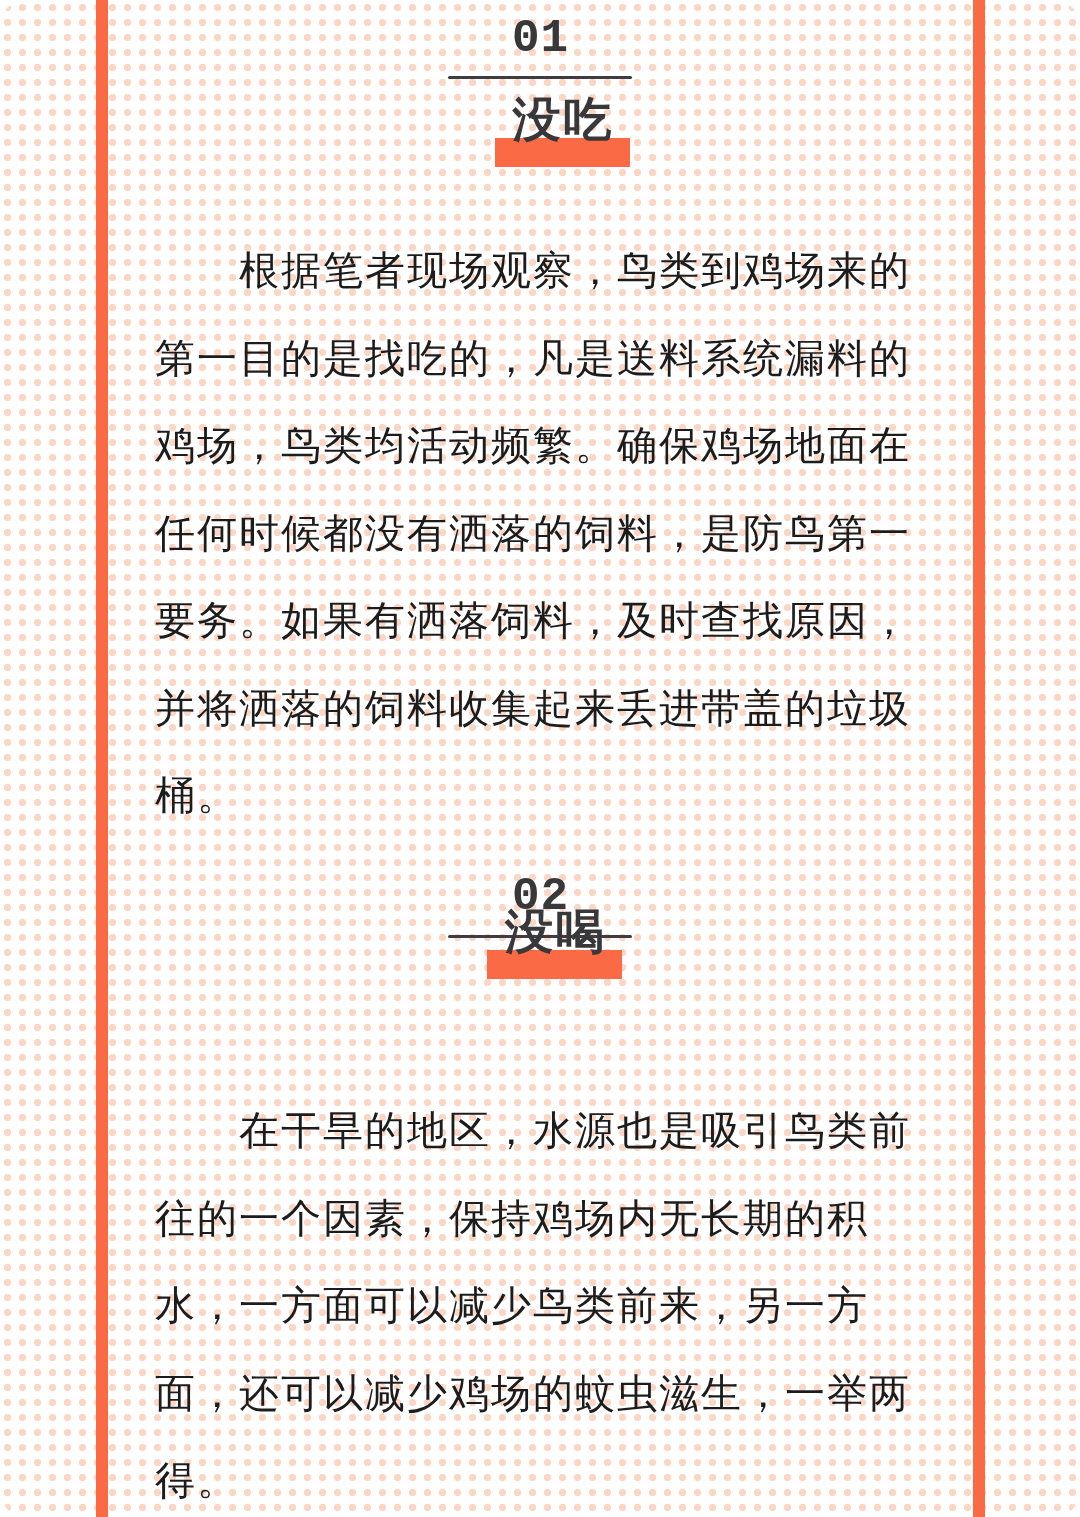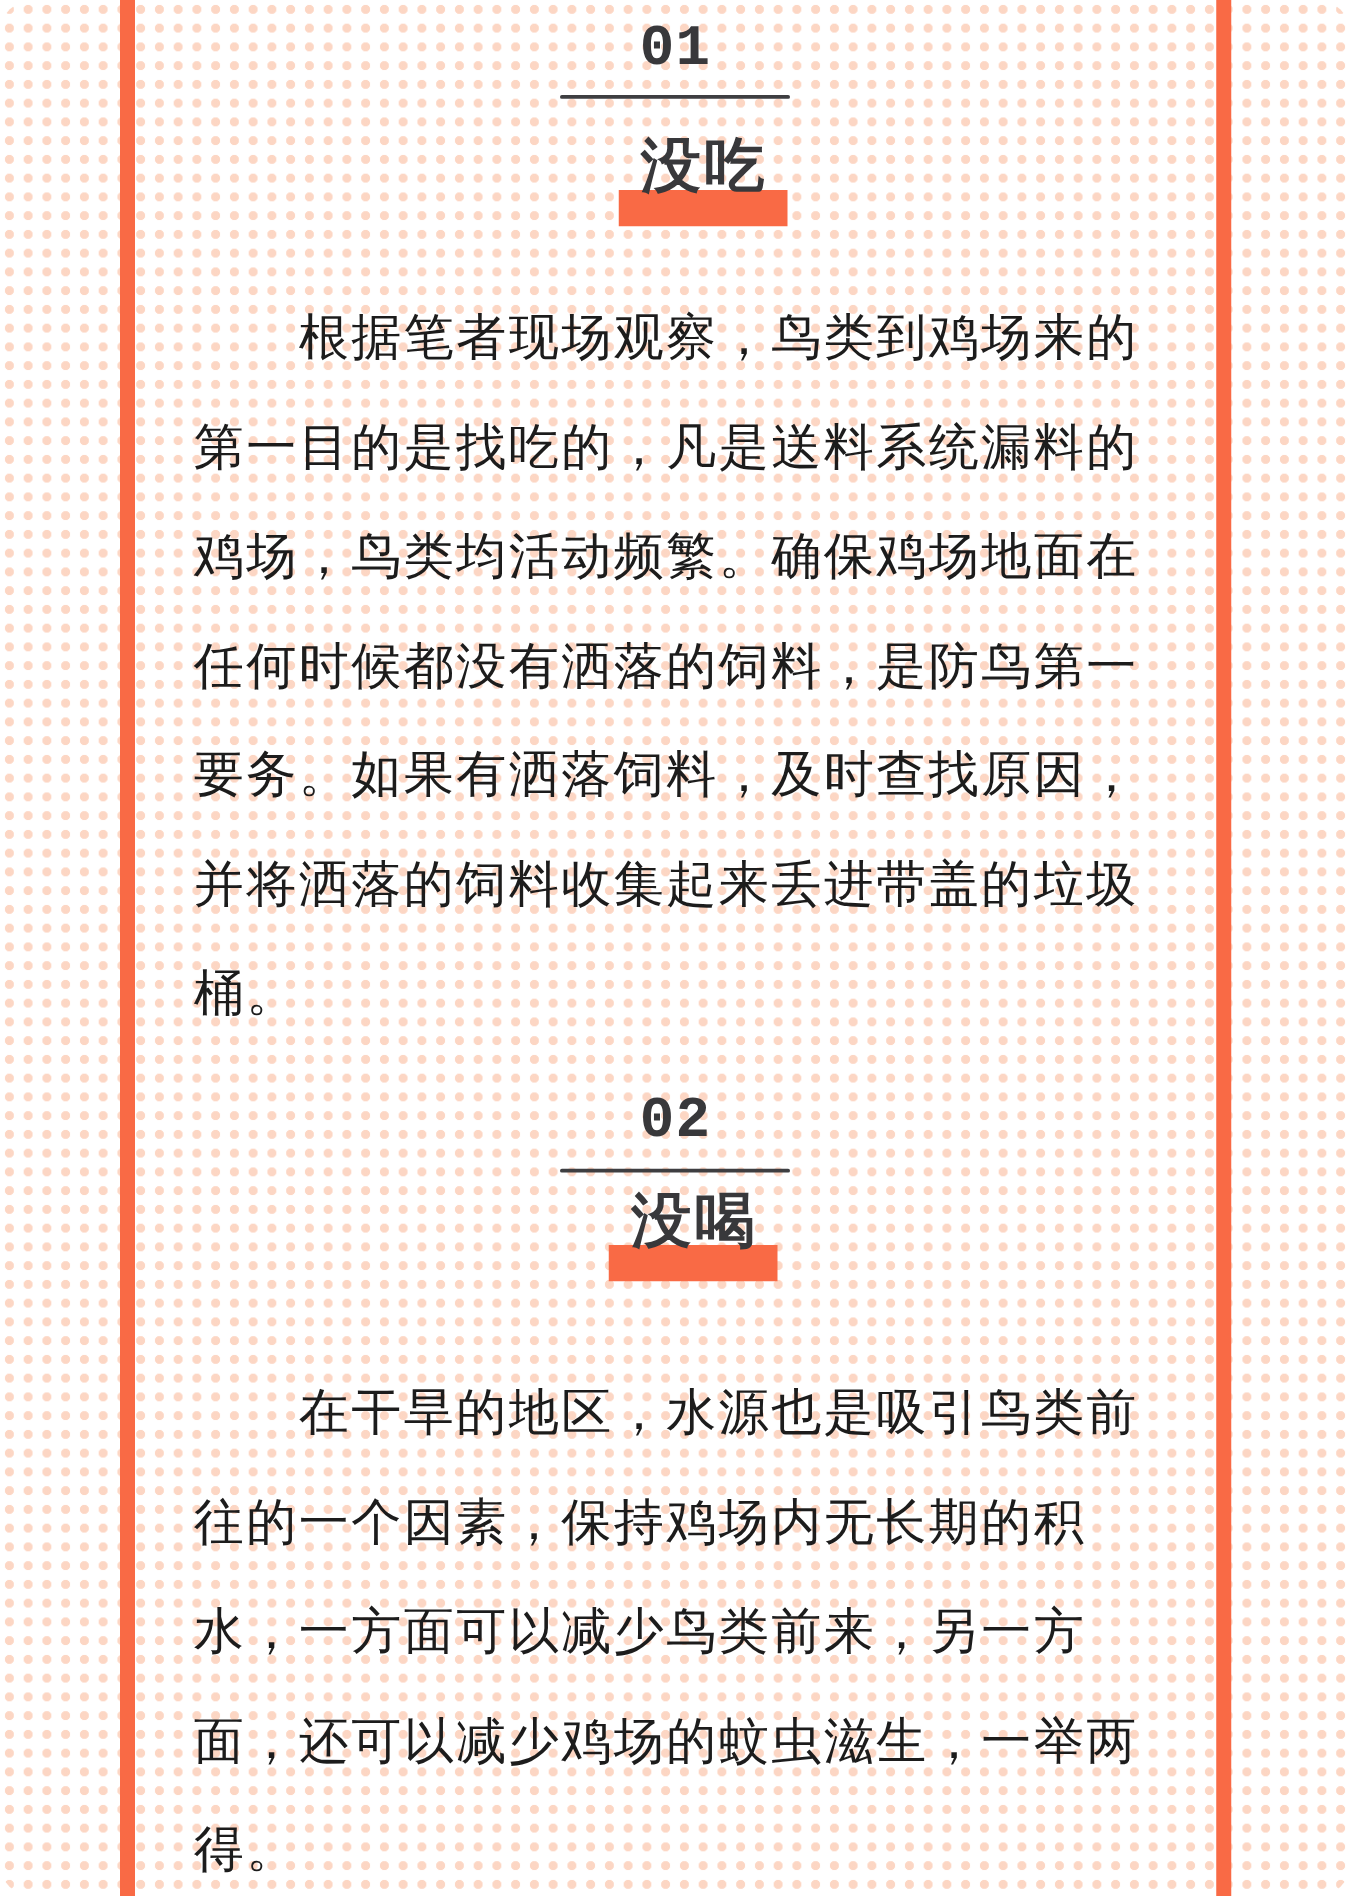--- a/index.html
+++ b/index.html
@@ -85,26 +85,26 @@
     color:var(--body-text);
     text-indent:84px;
     text-align:left;
     word-break:normal;
     overflow-wrap:normal;
     line-break:strict;
   }
   
   .sec-1 .sec-number{top:16px;}
   .sec-1 .sec-divider{top:76px;}
-  .sec-1 .sec-title-row{top:113px;padding-left:43px;}
+  .sec-1 .sec-title-row{top:99px;padding-left:43px;}
   .sec-1 .body-para{top:230px;}
   
   .sec-2 .sec-number{top:874px;}
   .sec-2 .sec-divider{top:935px;}
-  .sec-2 .sec-title-row{top:957px;padding-left:28px;}
+  .sec-2 .sec-title-row{top:911px;padding-left:28px;}
   .sec-2 .body-para{top:1090px;}
 </style>
 </head>
 <body>
 
 <div class="page">
   <div class="side-bar left"></div>
   <div class="side-bar right"></div>
 
   <section class="sec-1">

